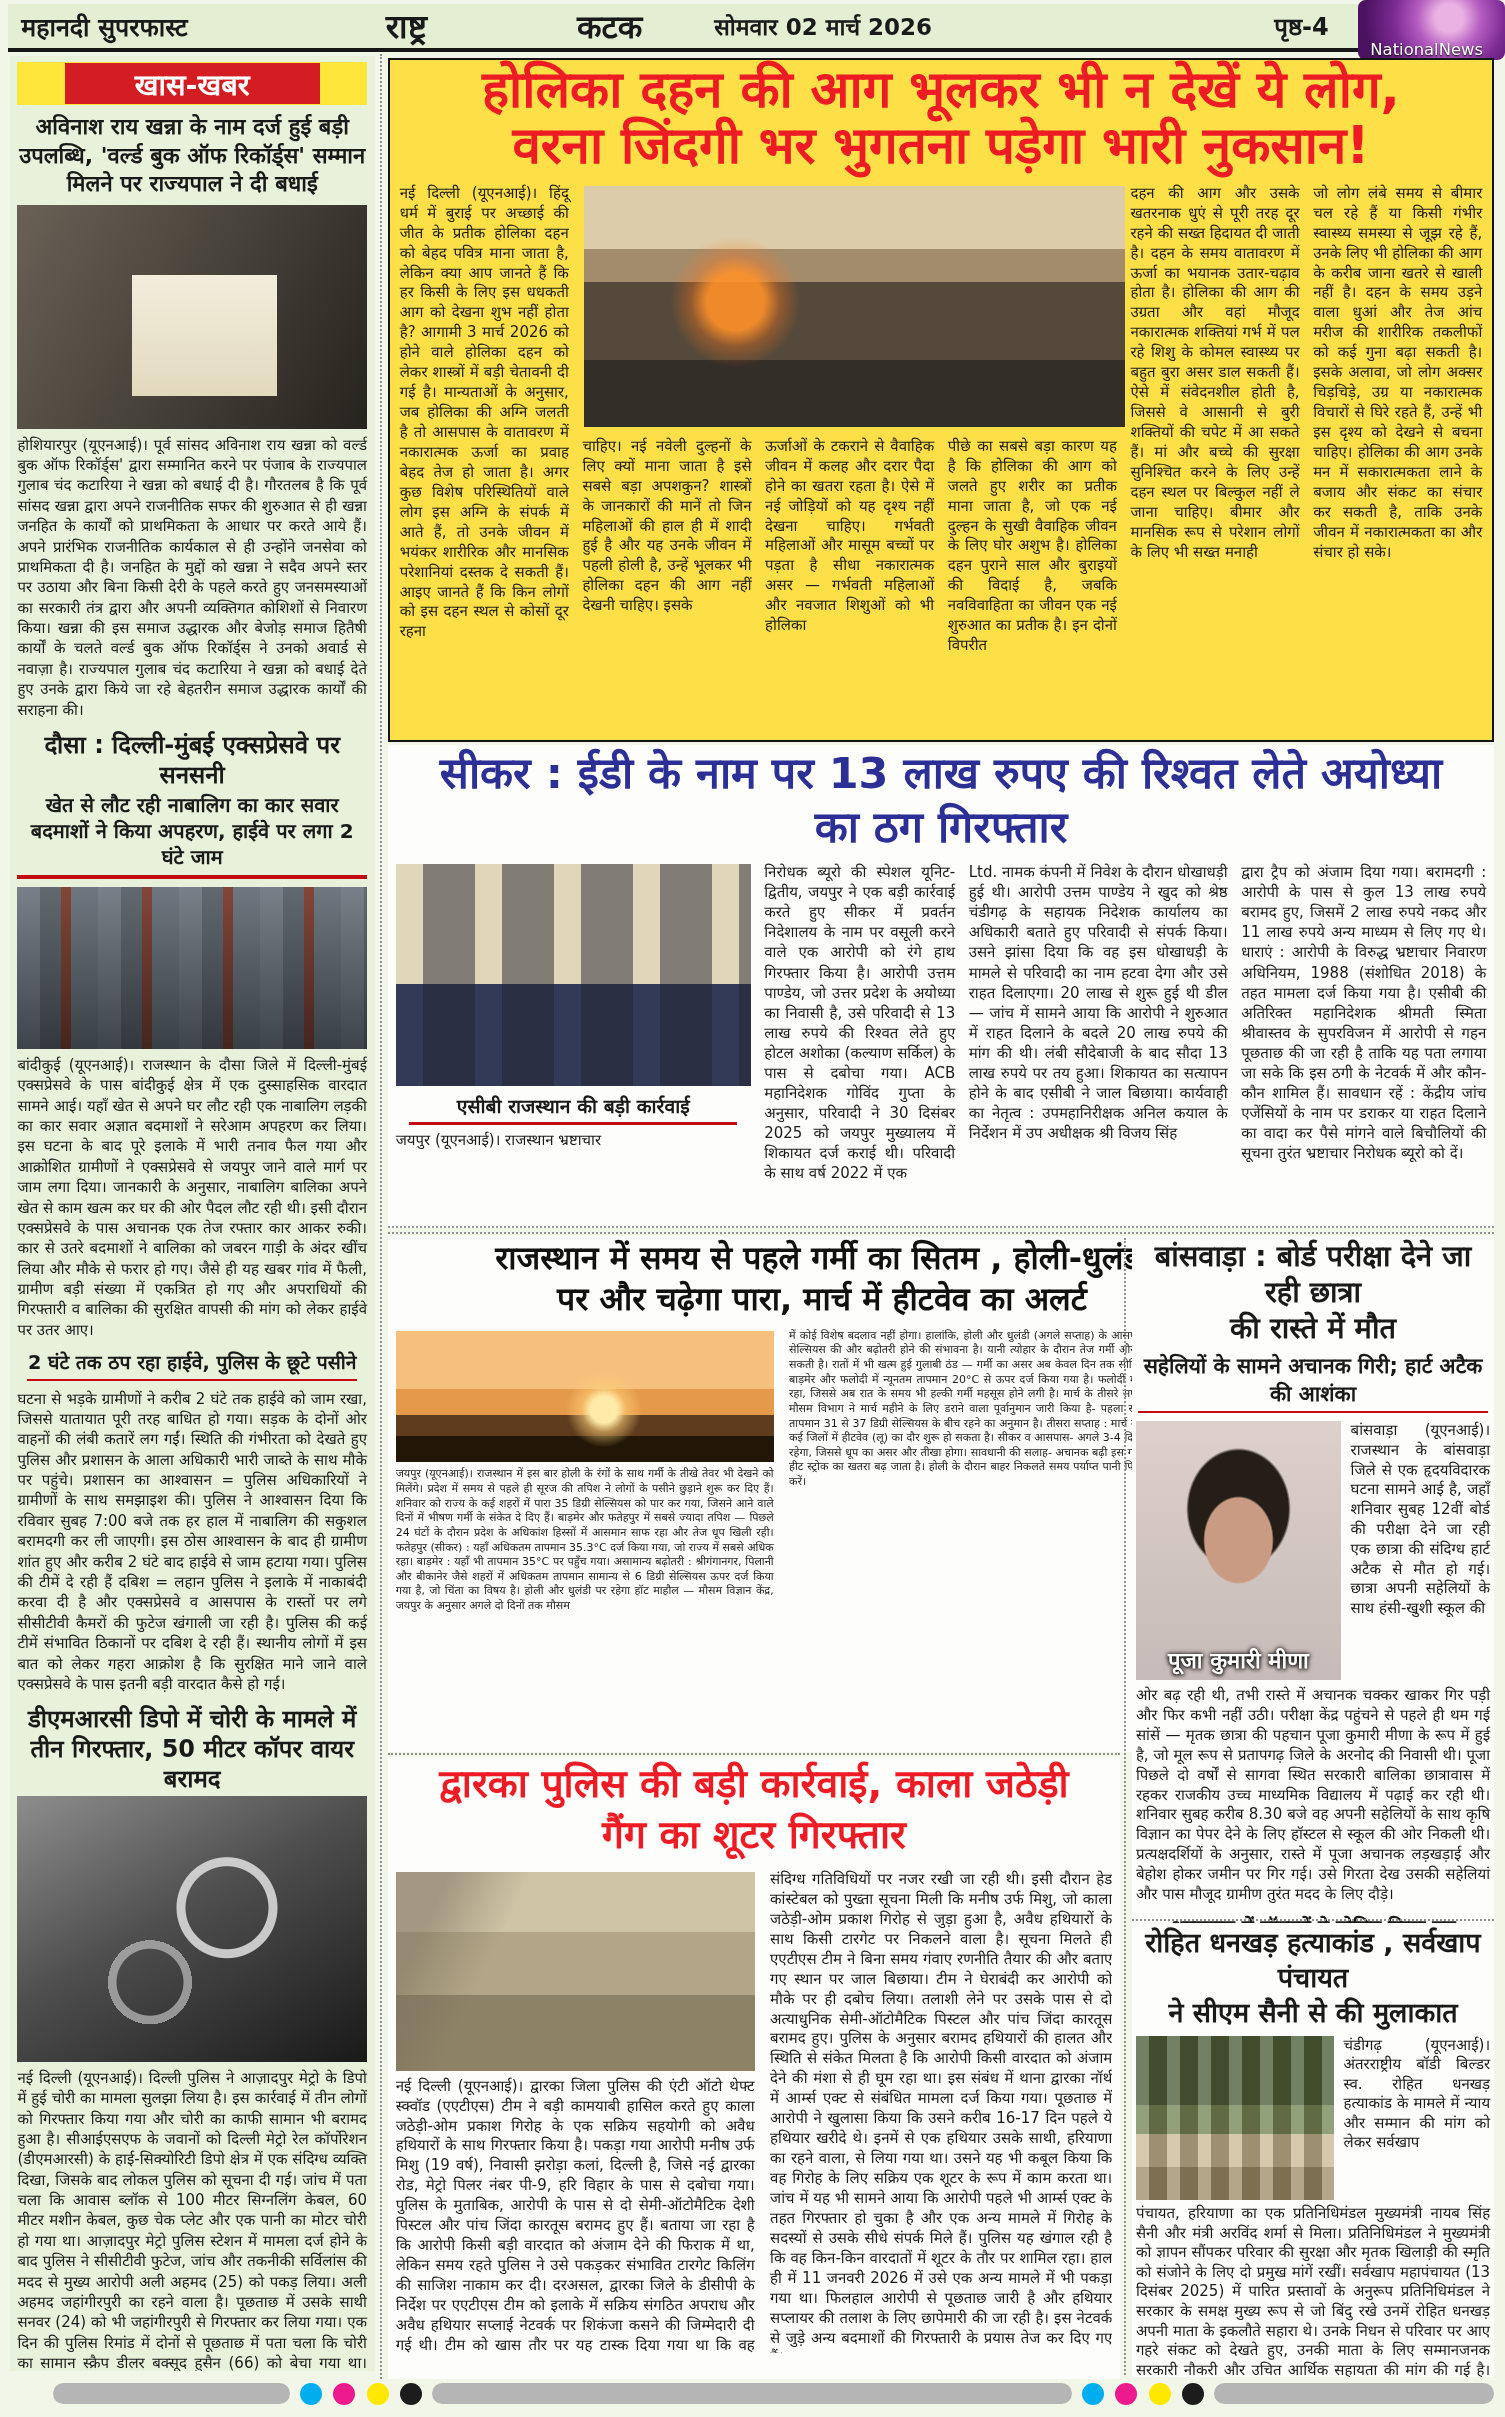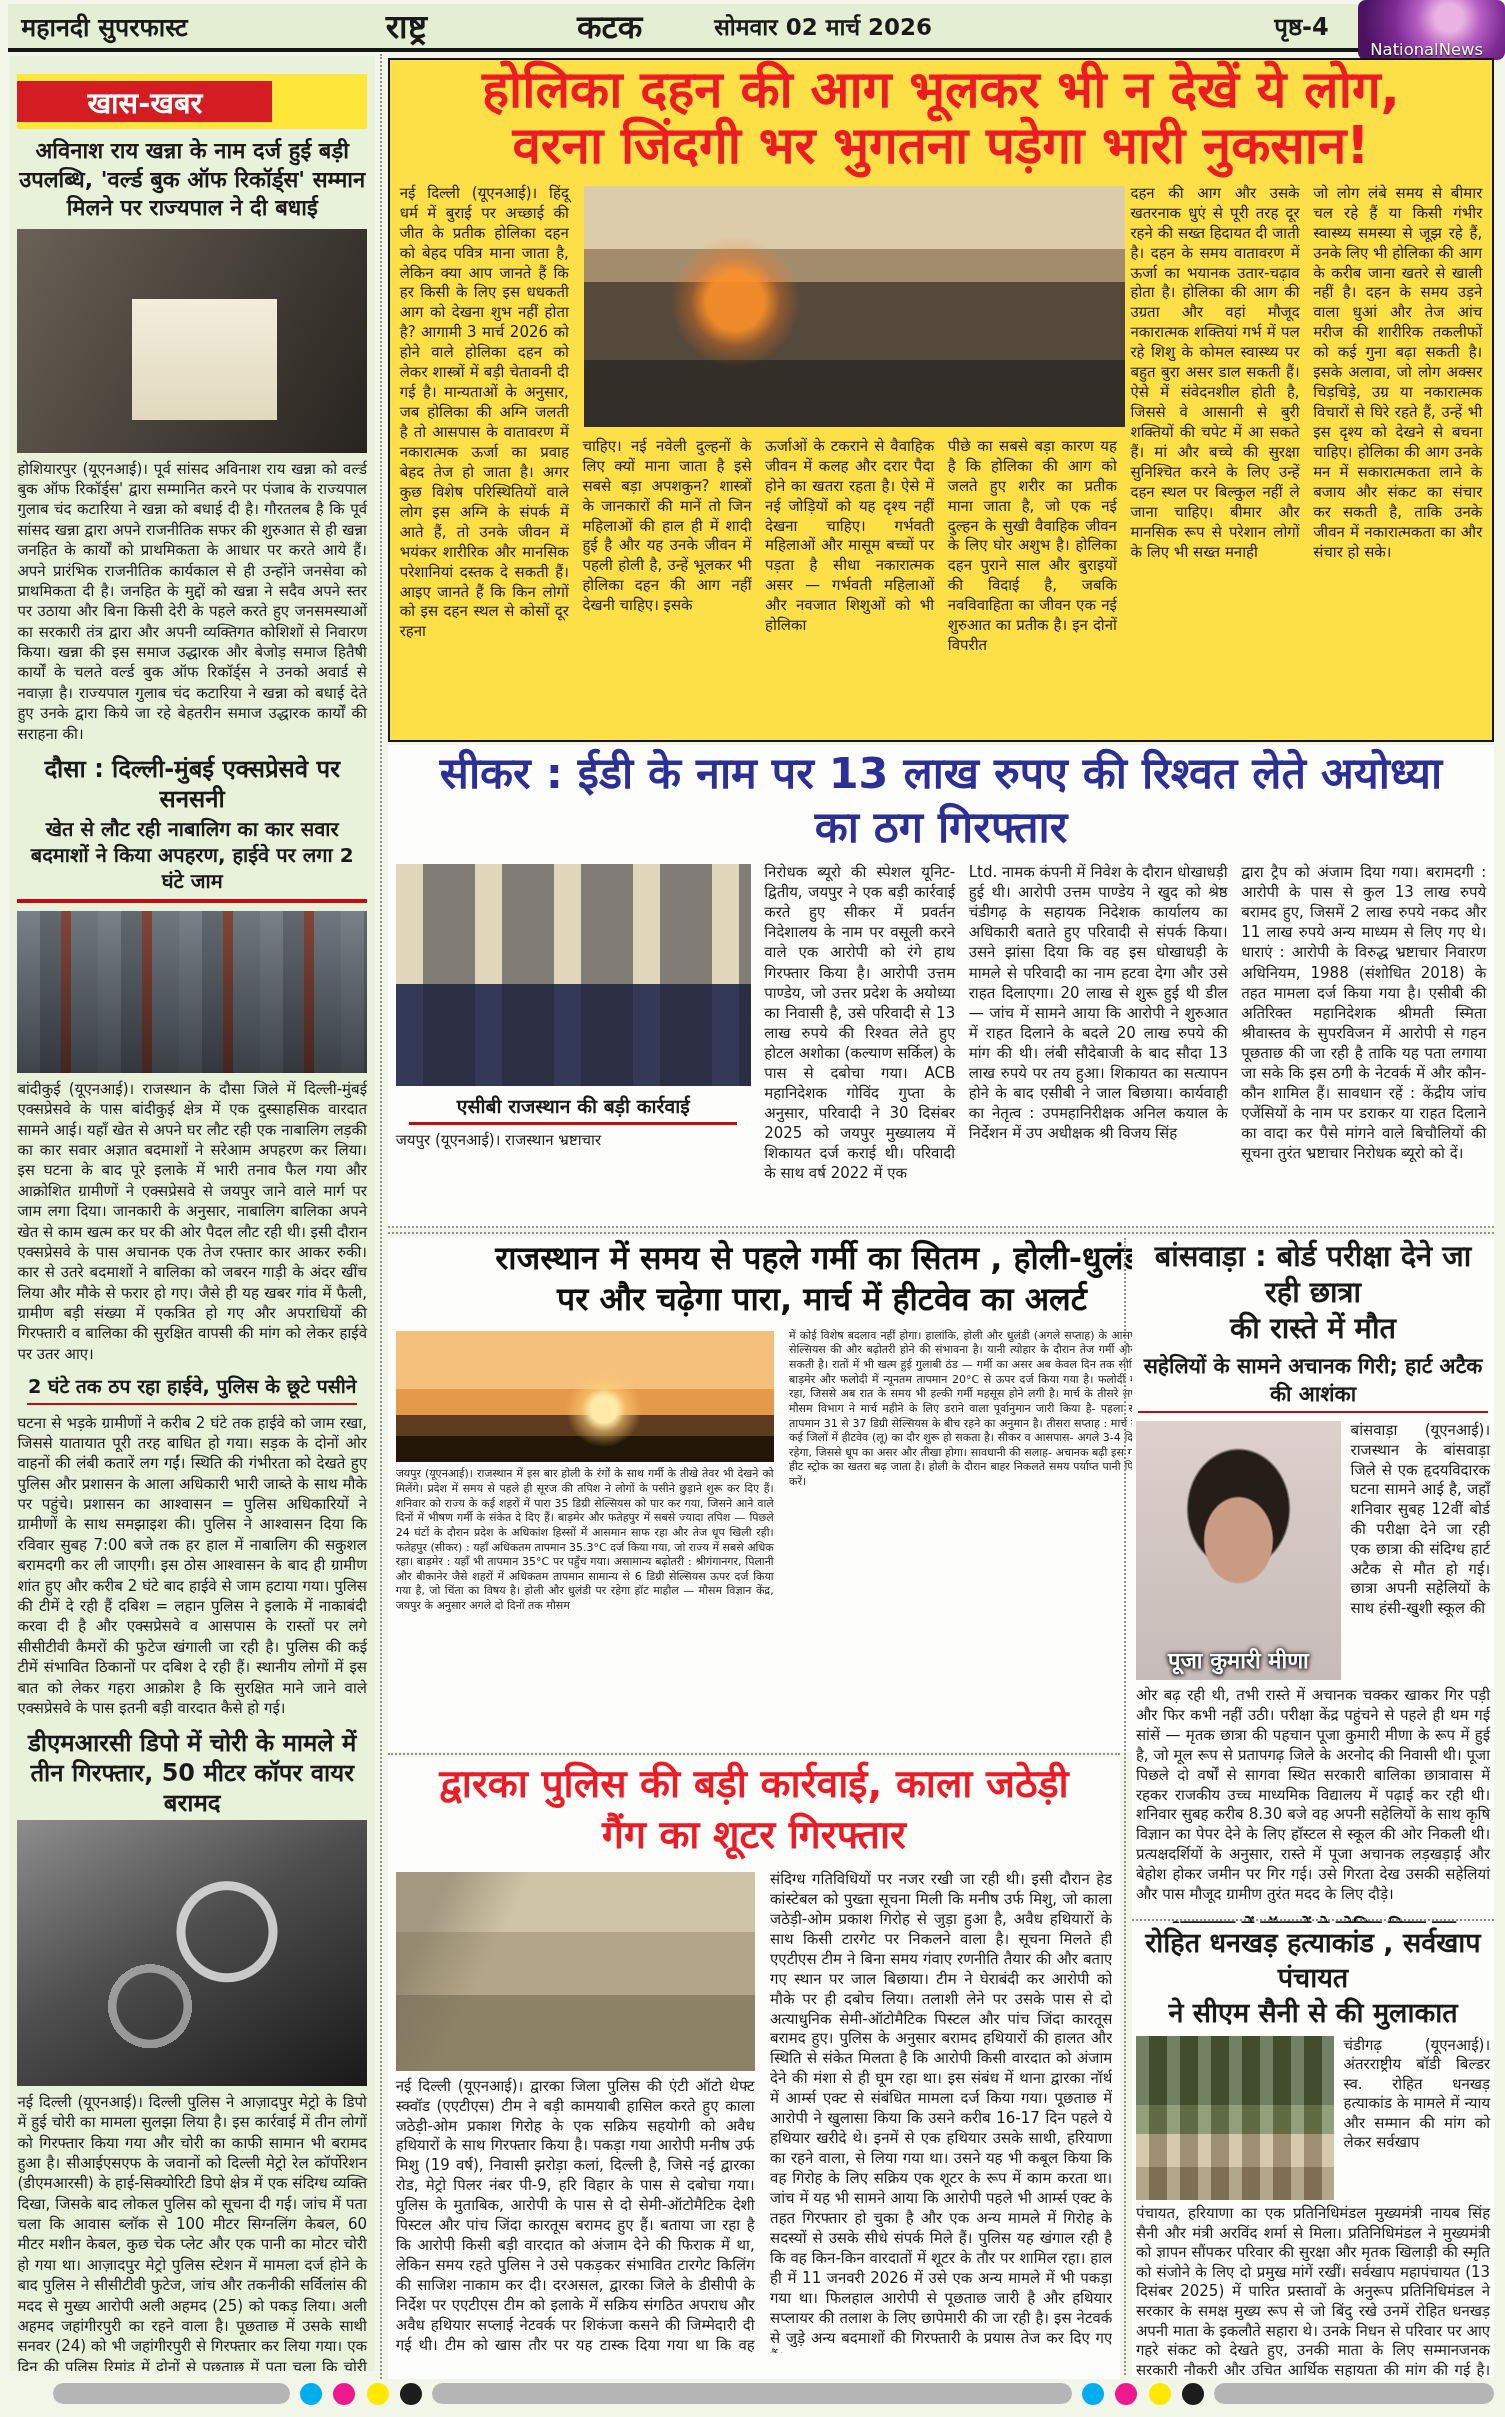--- a/index.html
+++ b/index.html
@@ -13,21 +13,21 @@
   .hdr .city{font-size:32px;margin-left:150px;}
   .hdr .dateline{font-size:23px;margin-left:72px;}
   .hdr .pageno{font-size:24px;margin-left:auto;margin-right:169px;}
   .logo{position:absolute;right:0;top:0;width:147px;height:60px;border-radius:7.7px;
         background:radial-gradient(circle at 62% 30%,#e9b2e2 0 14%,#b45cc0 32%,#7c2b93 55%,#4a1260 85%);
         color:#fff;display:flex;flex-direction:row;align-items:flex-end;justify-content:center;
         padding-right:9.7px;box-sizing:border-box;font-size:16.4px;line-height:1.15;text-shadow:0 1px 1.9px #000;}
   
   .leftcol{position:absolute;left:9.7px;top:56px;width:365px;height:2315px;background:#e8f1da;
            padding:5.8px 7.7px;box-sizing:border-box;overflow:hidden;}
-  .banner-strip{background:#ffe63a;padding:7px 0;margin-top:12px;}
+  .banner-strip{background:#ffe63a;padding:1px 0;text-align:center;}
   .banner-box{display:inline-block;background:#d31d22;color:#fff;font-weight:bold;font-size:29px;
               padding:1px 70px;}
   .lh1{font-weight:bold;font-size:22px;text-align:center;line-height:1.28;margin:8.7px 0 6.8px;}
   .lh2{font-weight:bold;font-size:24px;text-align:center;line-height:1.25;margin:9.7px 0 1.9px;}
   .lsub{font-weight:bold;font-size:20px;text-align:center;line-height:1.3;margin:1.9px 0 5.8px;}
   .red-rule{height:3.9px;background:#c50b12;margin:1.9px 0 7.7px;}
   .lbody{font-size:15px;line-height:1.36;text-align:justify;margin-bottom:7.7px;}
   .lsub2{font-weight:bold;font-size:19.3px;text-align:center;border-bottom:2.9px solid #c50b12;
          padding-bottom:3.9px;margin:5.8px 9.7px 7.7px;}
   

